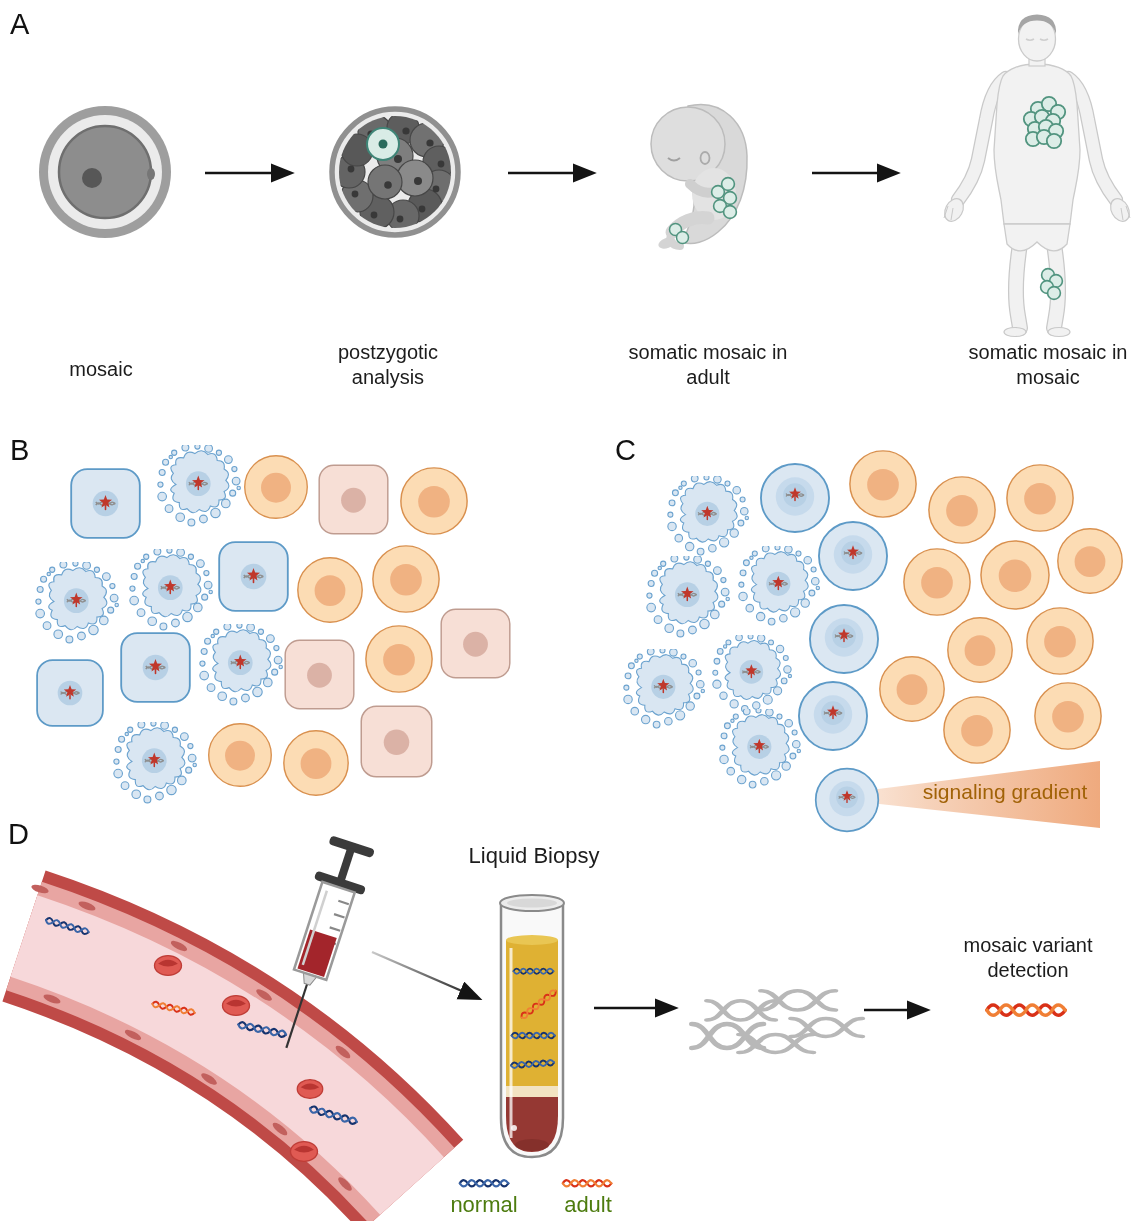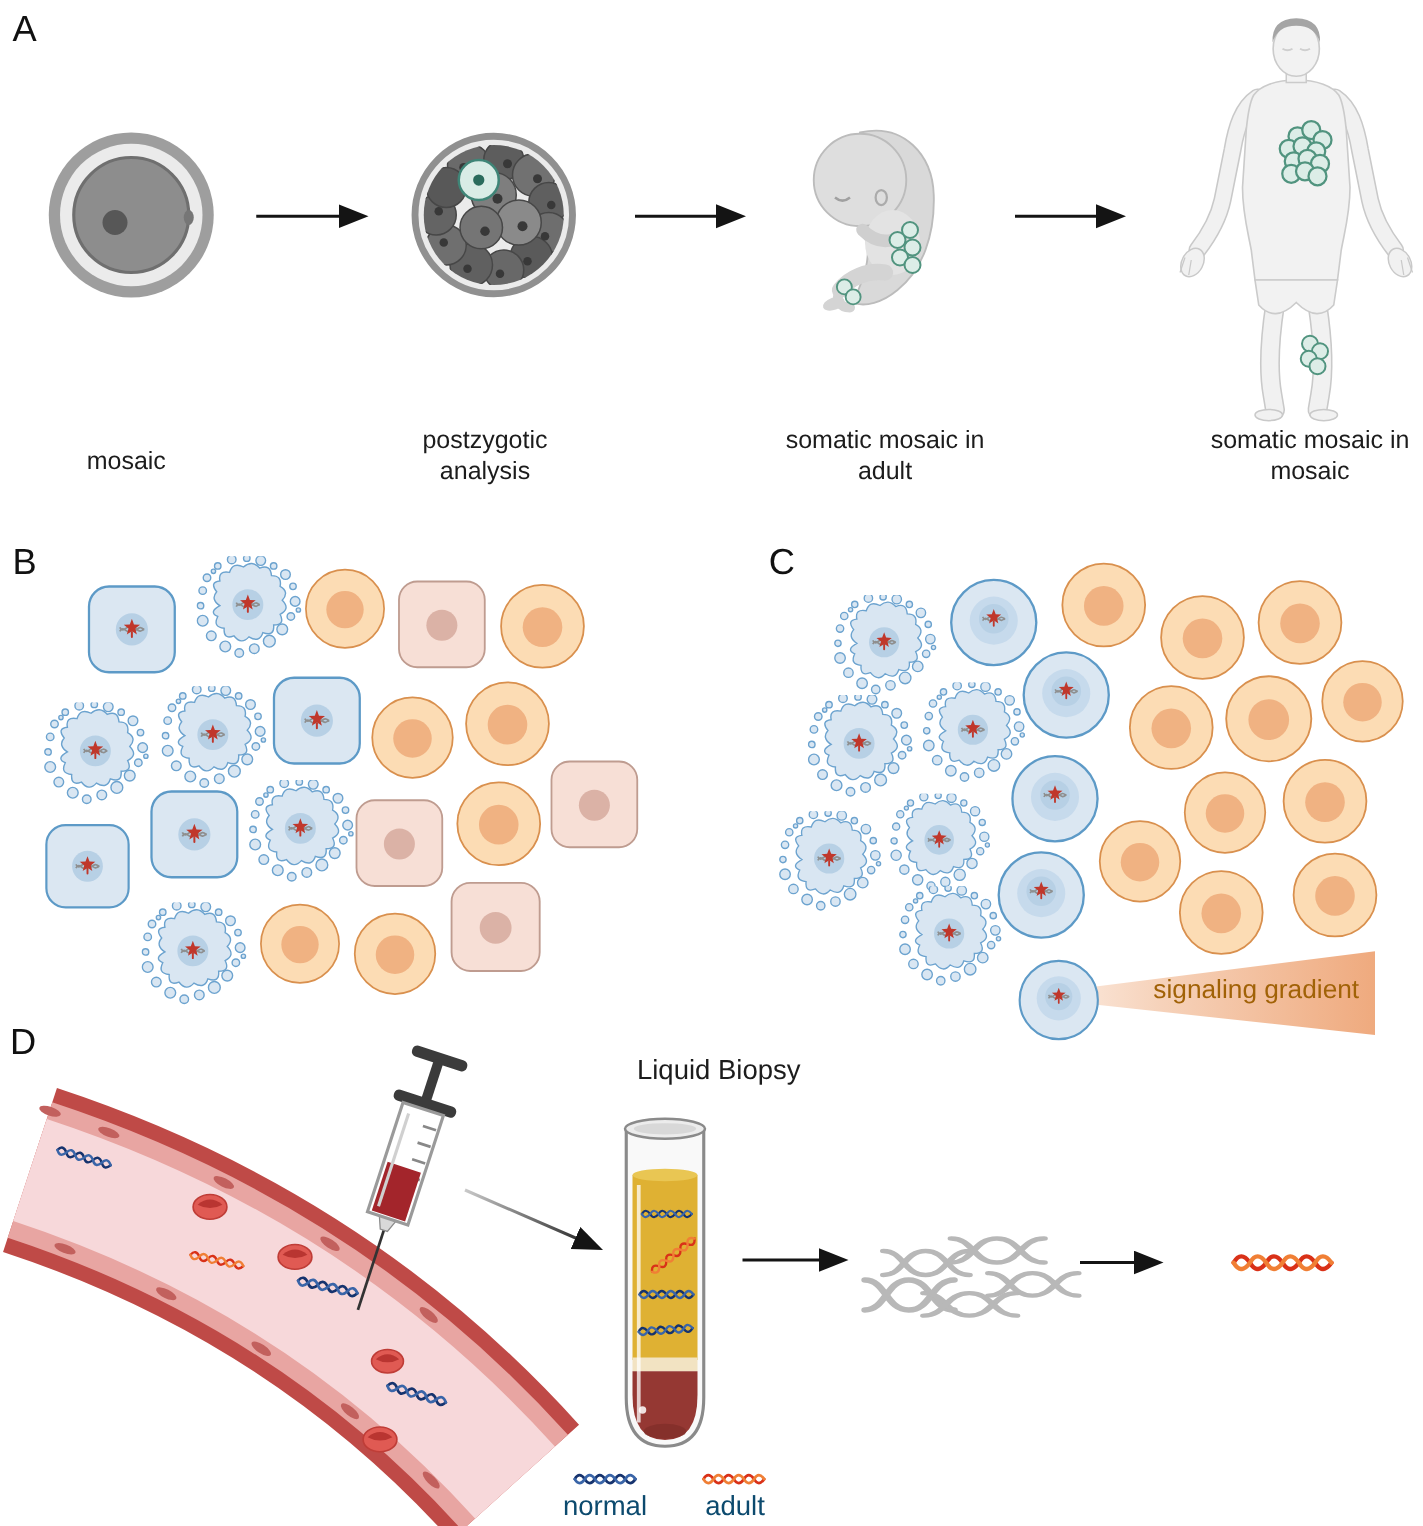--- a/index.html
+++ b/index.html
@@ -4,23 +4,23 @@
 <style>
   html,body{margin:0;padding:0;background:#fff;}
   .stage{
     position:relative;width:1138px;height:1221px;background:#ffffff;
     font-family:"Liberation Sans",sans-serif;color:#1c1c1c;overflow:hidden;
   }
   .art{position:absolute;left:0;top:0;width:1138px;height:1221px;}
   .panel-letter{position:absolute;font-size:29px;font-weight:500;color:#111;}
   .cap{position:absolute;text-align:center;font-size:20px;line-height:25px;
        color:#1c1c1c;transform:translateX(-50%);white-space:nowrap;}
-  .cap.big{font-size:22px;margin-left:41px;}
+  .cap.big{font-size:22px;}
   .grad-label{position:absolute;font-size:21px;color:#a16207;transform:translateX(-50%);white-space:nowrap;}
-  .legend-label{position:absolute;font-size:22px;color:#0c4a6e;transform:translateX(-50%);white-space:nowrap;}
+  .legend-label{position:absolute;font-size:22px;color:#4d7c0f;transform:translateX(-50%);white-space:nowrap;}
   .sq use{fill:none;stroke-width:2.4;stroke-linecap:round;}
   .hx use{fill:none;stroke:#b8b8b8;stroke-width:4.4;stroke-linecap:round;}
   .arrow{stroke:#141414;stroke-width:2.4;fill:none;}
 </style>
 </head>
 <body>
 
 <div class="stage">
 
 <svg class="art" viewBox="0 0 1138 1221">
@@ -470,17 +470,21 @@
 </div>
 <div class="cap" style="left:1048px;top:340px">
   <div>somatic mosaic in</div>
       <div>mosaic</div>
 </div>
 
 <div class="grad-label" style="left:1005px;top:780px">signaling gradient</div>
 
 <div class="cap big" style="left:534px;top:843px">Liquid Biopsy</div>
 
+<div class="cap" style="left:1028px;top:933px">
+  <div>mosaic variant</div>
+      <div>detection</div>
+</div>
 
 <div class="legend-label" style="left:484px;top:1192px">normal</div>
 <div class="legend-label" style="left:588px;top:1192px">adult</div>
 
 </div>
 
 </body></html>

